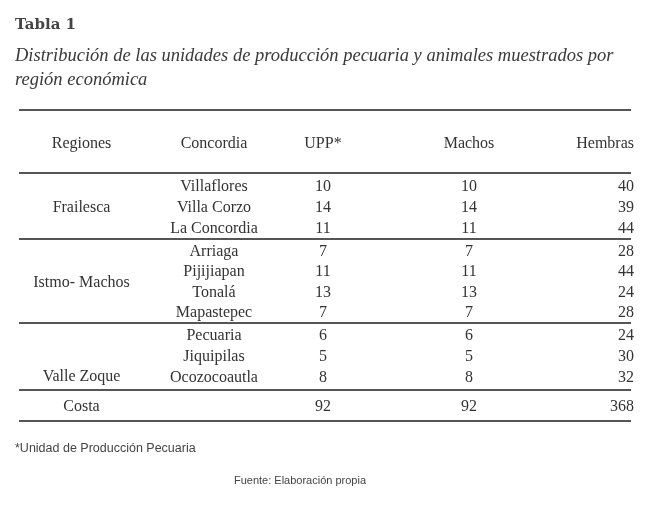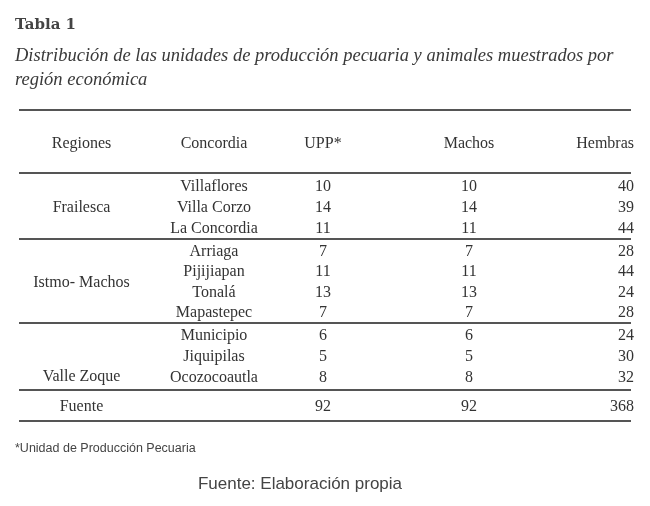--- a/index.html
+++ b/index.html
@@ -8,21 +8,21 @@
   .subtitle { position:absolute; left:15px; top:43px; width:630px; font-family:"Liberation Serif", serif; font-style:italic; font-size:18.5px; line-height:24px; color:#3a3a3a; }
   .rule { position:absolute; left:19px; width:612px; height:2px; background:#555; }
   .cell { position:absolute; font-family:"Liberation Serif", serif; font-size:16px; color:#333; text-align:center; line-height:20px; }
   .hdr { font-weight:normal; }
   .c0 { left:19px; width:125px; }
   .c1 { left:144px; width:140px; }
   .c2 { left:268px; width:110px; }
   .c3 { left:394px; width:150px; }
   .c4 { left:524px; width:110px;text-align:right; }
   .note { position:absolute; left:15px; top:441px; font-family:"Liberation Sans", sans-serif; font-size:12.5px; color:#444; }
-  .source { position:absolute; left:0; width:600px; top:474px; text-align:center; font-family:"Liberation Sans", sans-serif; font-size:17px; color:#444; }
+  .source { position:absolute; left:0; width:600px; top:474px; text-align:center; font-family:"Liberation Sans", sans-serif; font-size:11px; color:#444; }
 </style>
 </head>
 <body>
 
 <div class="title">Tabla 1</div>
 <div class="subtitle">Distribución de las unidades de producción pecuaria y animales muestrados por región económica</div>
 
 <div class="rule" style="top:109px"></div>
 <div class="rule" style="top:172px"></div>
 <div class="rule" style="top:238px"></div>
@@ -77,39 +77,39 @@
 </div>
 <div>
   <div class="cell c1" style="top:302px">Mapastepec</div>
   <div class="cell c2" style="top:302px">7</div>
   <div class="cell c3" style="top:302px">7</div>
   <div class="cell c4" style="top:302px">28</div>
 </div>
 
 <div class="cell c0" style="top:366px">Valle Zoque</div>
 <div>
-  <div class="cell c1" style="top:325px">Municipio</div>
+  <div class="cell c1" style="top:325px">Pecuaria</div>
   <div class="cell c2" style="top:325px">6</div>
   <div class="cell c3" style="top:325px">6</div>
   <div class="cell c4" style="top:325px">24</div>
 </div>
 <div>
   <div class="cell c1" style="top:346px">Jiquipilas</div>
   <div class="cell c2" style="top:346px">5</div>
   <div class="cell c3" style="top:346px">5</div>
   <div class="cell c4" style="top:346px">30</div>
 </div>
 <div>
   <div class="cell c1" style="top:367px">Ocozocoautla</div>
   <div class="cell c2" style="top:367px">8</div>
   <div class="cell c3" style="top:367px">8</div>
   <div class="cell c4" style="top:367px">32</div>
 </div>
 
 <div>
-  <div class="cell hdr c0" style="top:396px">Fuente</div>
+  <div class="cell hdr c0" style="top:396px">Costa</div>
   <div class="cell hdr c2" style="top:396px">92</div>
   <div class="cell hdr c3" style="top:396px">92</div>
   <div class="cell hdr c4" style="top:396px">368</div>
 </div>
 
 <div class="note">*Unidad de Producción Pecuaria</div>
 <div class="source">Fuente: Elaboración propia</div>
 
 </body></html>

